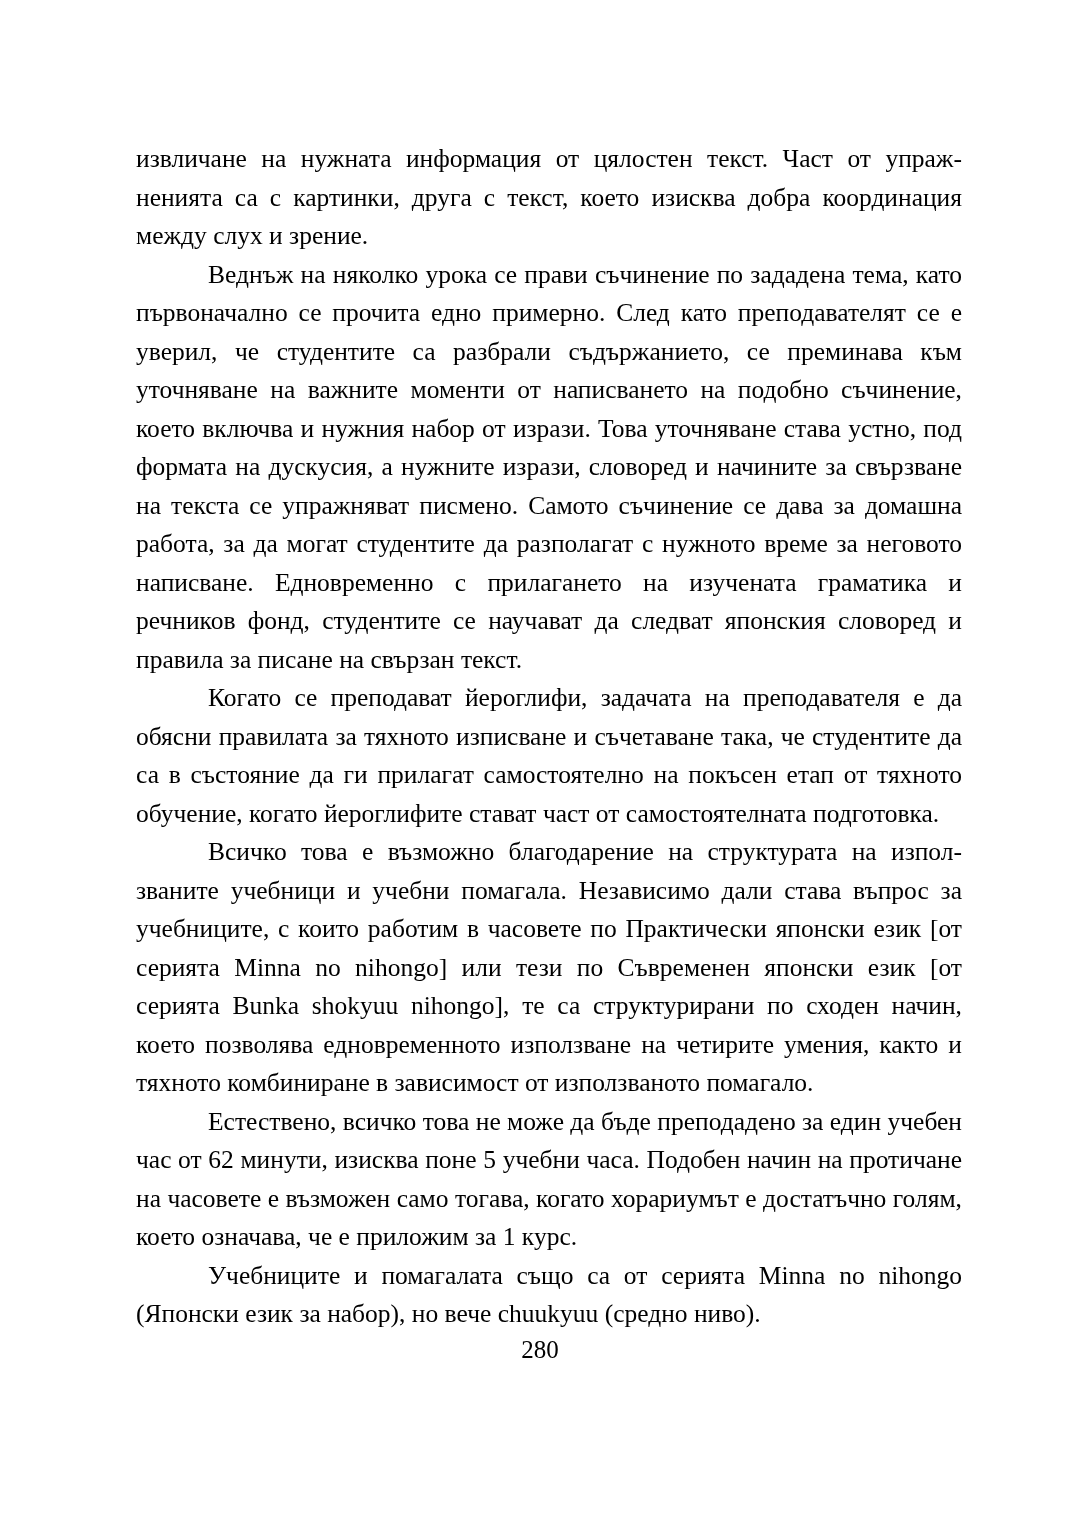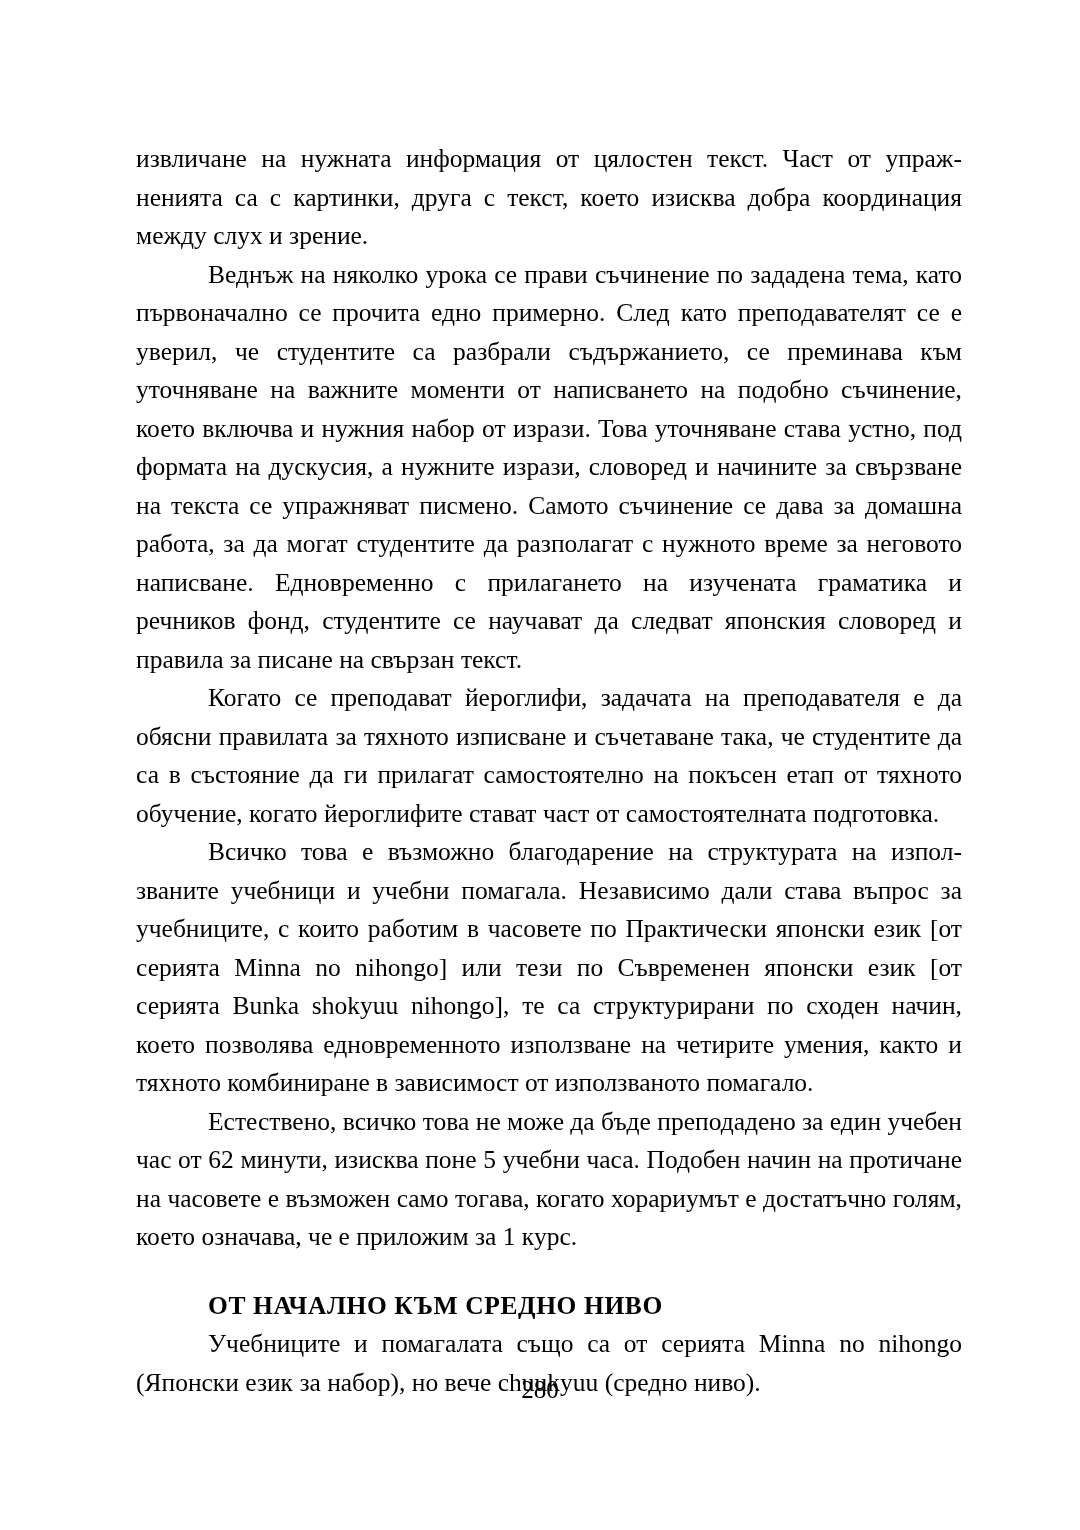--- a/index.html
+++ b/index.html
@@ -39,38 +39,37 @@
     text-indent: 72px;
     font-size: 25.5px;
     line-height: 38.5px;
     letter-spacing: 0.6px;
     text-align: left;
   }
   .page-number {
     position: absolute;
     left: 0;
     right: 0;
-    top: 1376px;
+    top: 1336px;
     text-align: center;
     font-size: 25px;
     font-family: "Liberation Serif", serif;
   }
 </style>
 </head>
 <body>
 
 <div class="page">
   <div class="body-text">
 
     <p class="para no-indent">извличане на нужната информация от цялостен текст. Част от упраж­ненията са с картинки, друга с текст, което изисква добра коорди­нация между слух и зрение.</p>
     <p class="para">Веднъж на няколко урока се прави съчинение по зададена тема, като първоначално се прочита едно примерно. След като препода­вателят се е уверил, че студентите са разбрали съдържанието, се преминава към уточняване на важните моменти от написването на подобно съчинение, което включва и нужния набор от изрази. Това уточняване става устно, под формата на дускусия, а нужните изрази, словоред и начините за свързване на текста се упражняват писмено. Самото съчинение се дава за домашна работа, за да могат студен­тите да разполагат с нужното време за неговото написване. Едновре­менно с прилагането на изучената граматика и речников фонд, сту­дентите се научават да следват японския словоред и правила за писане на свързан текст.</p>
     <p class="para">Когато се преподават йероглифи, задачата на преподавателя е да обясни правилата за тяхното изписване и съчетаване така, че студентите да са в състояние да ги прилагат самостоятелно на по­късен етап от тяхното обучение, когато йероглифите стават част от самостоятелната подготовка.</p>
     <p class="para">Всичко това е възможно благодарение на структурата на изпол­званите учебници и учебни помагала. Независимо дали става въпрос за учебниците, с които работим в часовете по Практически японски език [от серията Minna no nihongo] или тези по Съвременен японски език [от серията Bunka shokyuu nihongo], те са структурирани по сходен начин, което позволява едновременното използване на чети­рите умения, както и тяхното комбиниране в зависимост от изпол­званото помагало.</p>
     <p class="para">Естествено, всичко това не може да бъде преподадено за един учебен час от 62 минути, изисква поне 5 учебни часа. Подобен начин на протичане на часовете е възможен само тогава, когато хорариу­мът е достатъчно голям, което означава, че е приложим за 1 курс.</p>
 
-    <h2 class="section-heading">ОТ НАЧАЛНО КЪМ СРЕДНО НИВО</h2>
 
     <p class="para">Учебниците и помагалата също са от серията Minna no nihongo (Японски език за набор), но вече chuukyuu (средно ниво).</p>
 
   </div>
 
   <div class="page-number">280</div>
 </div>
 
 </body></html>

